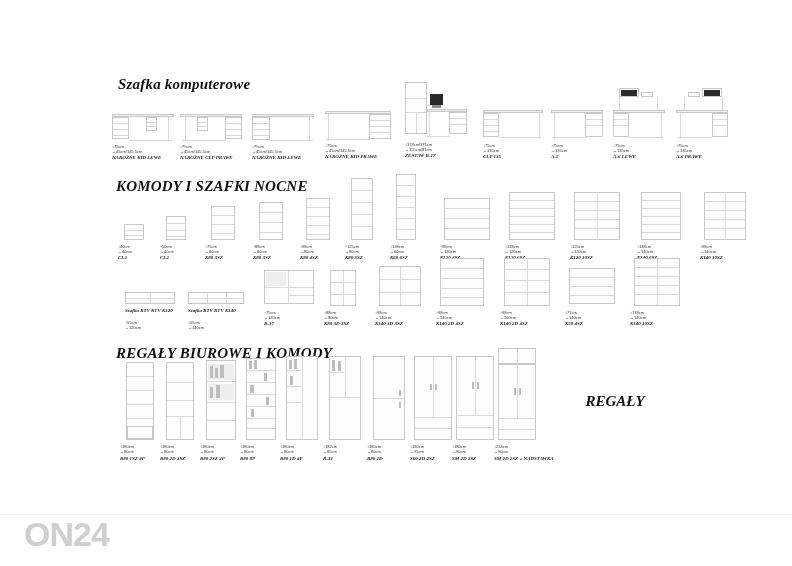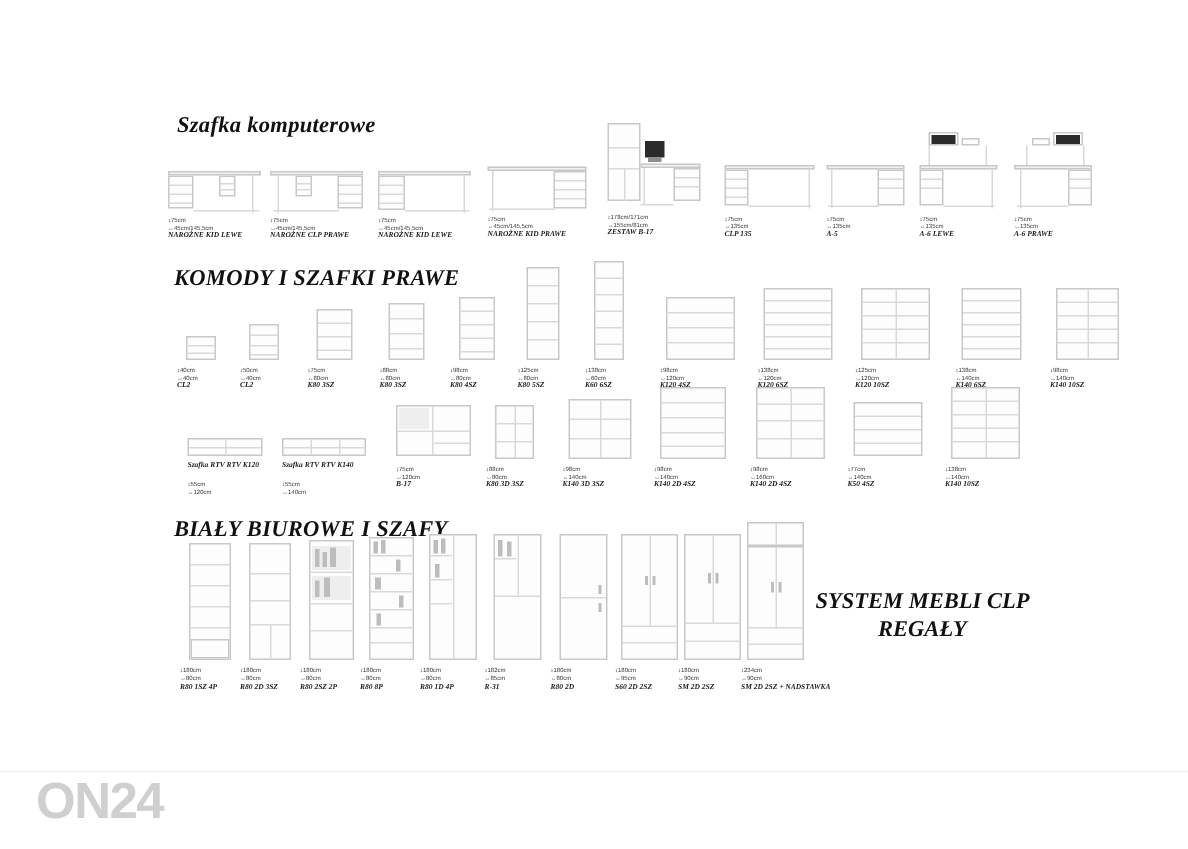--- a/index.html
+++ b/index.html
@@ -83,25 +83,24 @@
     user-select:none;
   }
   .hairline{position:absolute;background:#efefef;height:1px;left:0;width:792px;}
 </style>
 </head>
 <body>
 
 <div class="sheet">
 
   <div class="sec-title" id="t-biurka">Szafka komputerowe</div>
-  <div class="sec-title" id="t-komody">KOMODY I SZAFKI PRAWE</div>
-  <div class="sec-title" id="t-regaly">BIAŁY BIUROWE I SZAFY</div>
+  <div class="sec-title" id="t-komody">KOMODY I SZAFKI NOCNE</div>
+  <div class="sec-title" id="t-regaly">REGAŁY BIUROWE I KOMODY</div>
 
   <div class="brand">
-    <div>SYSTEM MEBLI CLP</div>
     <div>REGAŁY</div>
   </div>
 
   <div class="item" style="left:112px;top:110px;width:62px;height:50px;">
     <div class="art" style="width:62px;height:32px;">
       <div class="top" style="left:0;top:4px;width:62px;height:3px;"></div>
       <div class="box" style="left:0;top:7px;width:17px;height:22px;"></div>
       <div class="lnh" style="left:1px;top:13px;width:15px;"></div>
       <div class="lnh" style="left:1px;top:19px;width:15px;"></div>
       <div class="lnh" style="left:1px;top:25px;width:15px;"></div>

